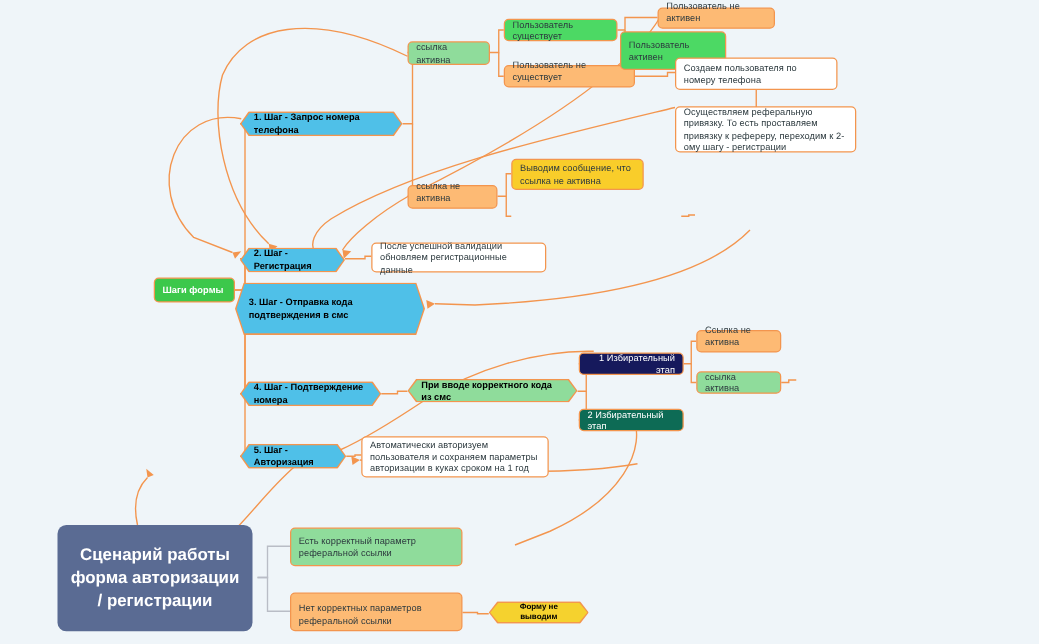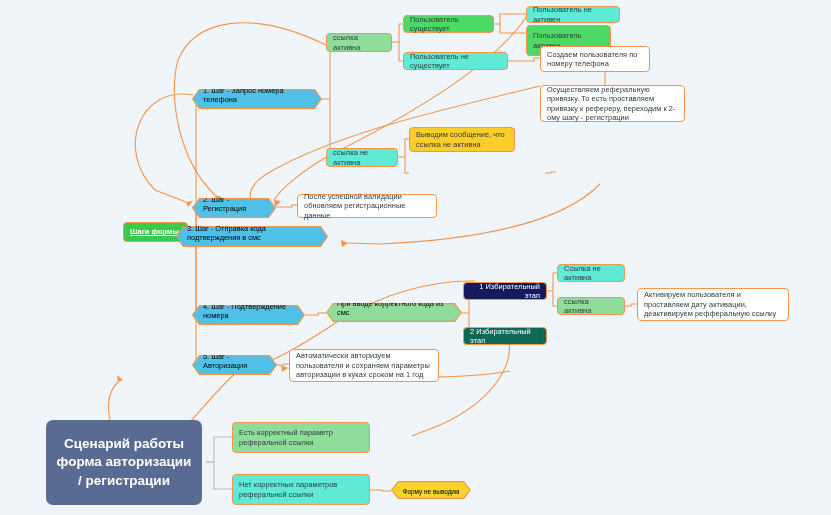--- a/index.html
+++ b/index.html
@@ -26,42 +26,43 @@
     border-radius:4px;
     background:#ffffff;
     letter-spacing:.05px;
   }
   .node span{display:block;width:100%;}
   .hex-wrap{position:absolute;}
   .hex-in{
     position:relative;
     box-sizing:border-box;
     width:100%;height:100%;
-    display:flex;align-items:flex-end;
+    display:flex;align-items:center;
     padding:4px 11px;
     font-size:7.4px;
     line-height:1.3;
     clip-path:polygon(7px 0,calc(100% - 7px) 0,100% 50%,calc(100% - 7px) 100%,7px 100%,0 50%);
+    font-weight:bold;
   }
   .hex-out{
     position:absolute;inset:0;
     clip-path:polygon(7px 0,calc(100% - 7px) 0,100% 50%,calc(100% - 7px) 100%,7px 100%,0 50%);
     background:#f3954e;
   }
   .hex-fill{
     position:absolute;left:1.2px;top:1.2px;right:1.2px;bottom:1.2px;
     clip-path:polygon(6.5px 0,calc(100% - 6.5px) 0,100% 50%,calc(100% - 6.5px) 100%,6.5px 100%,0 50%);
   }
   .hex-txt{position:relative;z-index:2;}
 
   
   .c-green   {background:#4cd964;}
   .c-green2  {background:#8fdc9b;}
   .c-green3  {background:#3cc84b;}
-  .c-salmon  {background:#5eead4;}
+  .c-salmon  {background:#fdba74;align-items:flex-end;}
   .c-yellow  {background:#f9cd2a;}
   .c-blue    {background:#4fc0e8;}
   .c-white   {background:#ffffff;}
   .c-navy    {background:#16195c;text-align:right;}
   .c-teal    {background:#0d6b55;}
   .c-gold    {background:#f5d22e;}
 
   .white-txt{color:#ffffff;}
 
   .root{
@@ -149,41 +150,41 @@
         <path d="M288 368 l-7 -3 l1 7 z"></path>
         <path d="M118 382 l-1 -7 l6 5 z"></path>
       </g>
     </g>
   </svg>
 
   <div class="root" style="left:46px;top:420px;width:156px;height:85px;">
     <span>Сценарий работы форма авторизации / регистрации</span>
   </div>
 
-  <div class="node c-green3 bold-s white-txt" style="left:123px;top:222px;width:65px;height:20px;text-decoration:underline;">
+  <div class="node c-green3 bold-s white-txt" style="left:123px;top:222px;width:65px;height:20px;">
     <span>Шаги формы</span>
   </div>
 
   <div class="hex-wrap" style="left:192px;top:89px;width:130px;height:20px;">
     <div class="hex-out"></div>
     <div class="hex-fill c-blue"></div>
     <div class="hex-in">
         <span class="hex-txt">1. Шаг - Запрос номера телефона</span>
       </div>
   </div>
 
   <div class="hex-wrap" style="left:192px;top:198px;width:84px;height:20px;">
     <div class="hex-out"></div>
     <div class="hex-fill c-blue"></div>
     <div class="hex-in">
         <span class="hex-txt">2. Шаг - Регистрация</span>
       </div>
   </div>
 
-  <div class="hex-wrap" style="left:176px;top:226px;width:152px;height:21px;">
+  <div class="hex-wrap" style="left:188px;top:226px;width:152px;height:42px;">
     <div class="hex-out"></div>
     <div class="hex-fill c-blue"></div>
     <div class="hex-in">
         <span class="hex-txt">3. Шаг - Отправка кода подтверждения в смс</span>
       </div>
   </div>
 
   <div class="hex-wrap" style="left:192px;top:305px;width:113px;height:20px;">
     <div class="hex-out"></div>
     <div class="hex-fill c-blue"></div>
@@ -213,25 +214,25 @@
   </div>
 
   <div class="node c-salmon" style="left:403px;top:52px;width:105px;height:18px;">
     <span>Пользователь не существует</span>
   </div>
 
   <div class="node c-salmon" style="left:526px;top:6px;width:94px;height:17px;">
     <span>Пользователь не активен</span>
   </div>
 
-  <div class="node c-green" style="left:526px;top:25px;width:85px;height:31px;justify-content:center;">
+  <div class="node c-green" style="left:496px;top:25px;width:85px;height:31px;justify-content:center;">
     <span>Пользователь активен</span>
   </div>
 
-  <div class="node c-white" style="left:540px;top:46px;width:110px;height:26px;">
+  <div class="node c-white" style="left:540px;top:46px;width:130px;height:26px;">
     <span>Создаем пользователя по номеру телефона</span>
   </div>
 
   <div class="node c-white" style="left:540px;top:85px;width:145px;height:37px;">
     <span>Осуществляем реферальную привязку. То есть проставляем привязку к рефереру, переходим к 2-ому шагу - регистрации</span>
   </div>
 
   <div class="node c-yellow" style="left:409px;top:127px;width:106px;height:25px;">
     <span>Выводим сообщение, что ссылка не активна</span>
   </div>
@@ -259,23 +260,20 @@
   </div>
 
   <div class="node c-salmon" style="left:557px;top:264px;width:68px;height:18px;">
     <span>Ссылка не активна</span>
   </div>
 
   <div class="node c-green2" style="left:557px;top:297px;width:68px;height:18px;">
     <span>ссылка активна</span>
   </div>
 
-  <div class="node c-white" style="left:637px;top:288px;width:152px;height:33px;">
-    <span>Активируем пользователя и проставляем дату активации, деактивируем рефферальную ссылку</span>
-  </div>
 
   <div class="node c-white" style="left:289px;top:349px;width:150px;height:33px;">
     <span>Автоматически авторизуем пользователя и сохраняем параметры авторизации в куках сроком на 1 год</span>
   </div>
 
   <div class="node c-green2" style="left:232px;top:422px;width:138px;height:31px;">
     <span>Есть корректный параметр реферальной ссылки</span>
   </div>
 
   <div class="node c-salmon" style="left:232px;top:474px;width:138px;height:31px;">

